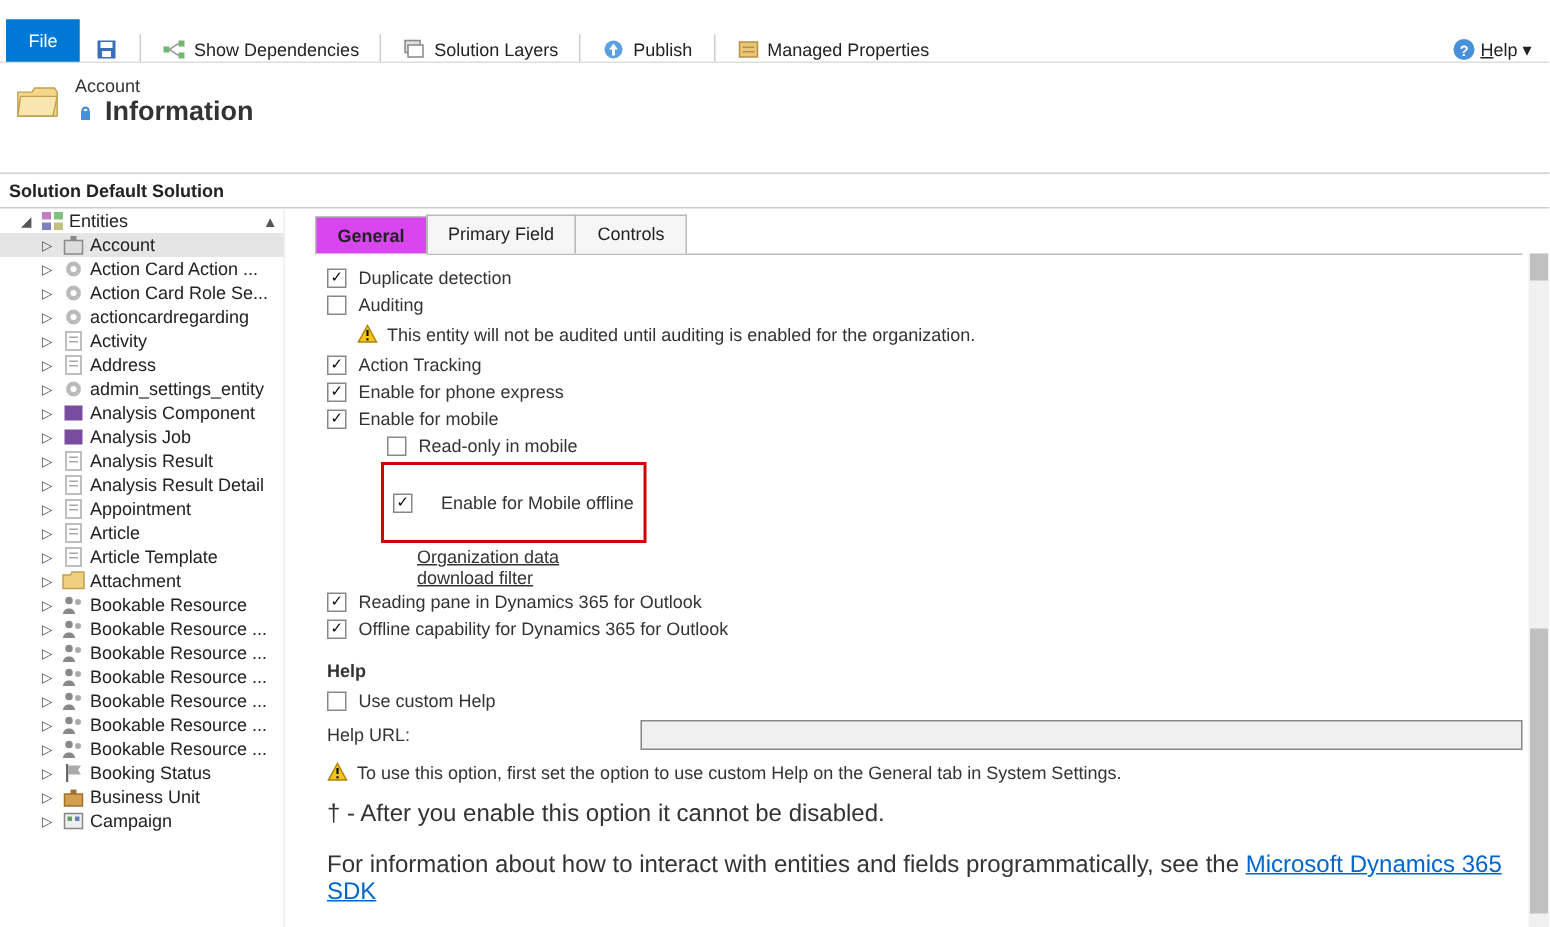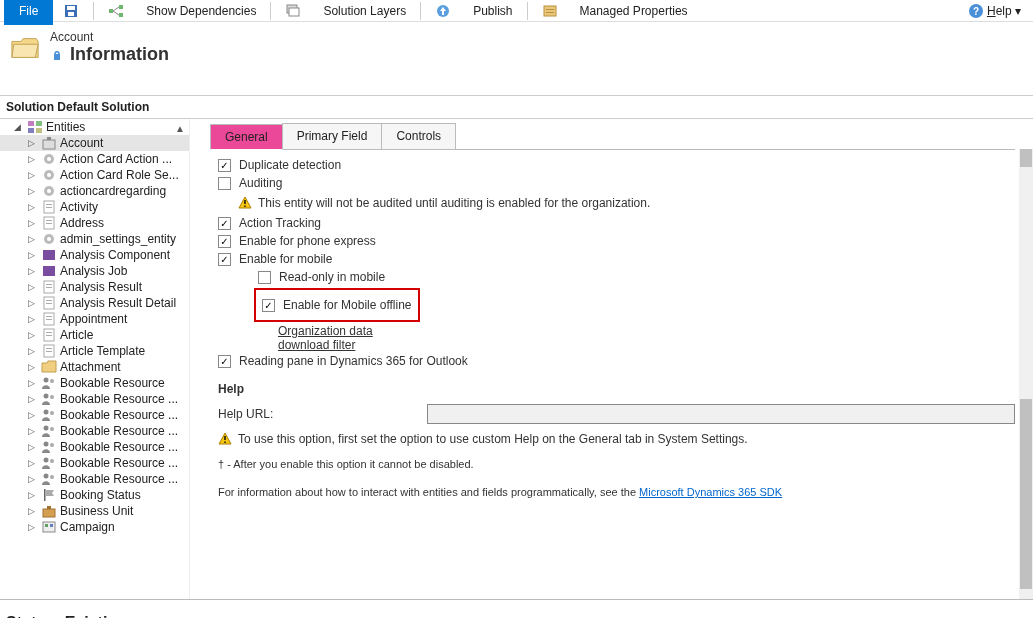--- a/index.html
+++ b/index.html
@@ -1,19 +1,19 @@
 <!DOCTYPE html>
 <html><head>
 <meta charset="utf-8">
 <style>
   * { box-sizing: border-box; margin: 0; padding: 0; }
   body { font-family: "Segoe UI", Arial, sans-serif; font-size: 12px; color: #222; background: #fff; width: 1033px; height: 618px; overflow: hidden; }
-  .toolbar { display: flex; align-items: center; height: 22px; border-bottom: 1px solid #ddd; padding: 0 4px; }
+  .toolbar { display: flex; align-items: flex-end; height: 42px; border-bottom: 1px solid #ddd; padding: 0 4px; }
   .file-btn { background: #0078d4; color: #fff; padding: 6px 14px; font-size: 12px; border: 1px solid #0078d4; }
-  .tool-item { display: flex; align-items: center; padding: 0 10px; gap: 22px; cursor: pointer; }
+  .tool-item { display: flex; align-items: center; padding: 0 10px; gap: 5px; cursor: pointer; }
   .tool-sep { width: 1px; height: 18px; background: #ccc; margin: 0 4px; }
   .tool-icon { width: 16px; height: 16px; display: inline-flex; align-items: center; justify-content: center; }
   .help { margin-left: auto; display: flex; align-items: center; gap: 3px; padding-right: 8px; }
   .help-underline { text-decoration: underline; }
   .header { display: flex; align-items: center; padding: 8px 10px; gap: 10px; }
   .folder-icon { width: 30px; height: 26px; }
   .header-text { display: flex; flex-direction: column; }
   .header-entity { font-size: 12px; color: #333; }
   .header-title-row { display: flex; align-items: center; gap: 6px; }
   .header-title { font-size: 18px; font-weight: 600; color: #333; }
@@ -25,35 +25,35 @@
   .tree-row { display: flex; align-items: center; padding: 1px 2px; gap: 3px; white-space: nowrap; overflow: hidden; cursor: pointer; font-size: 12px; }
   .tree-row.selected { background: #e5e5e5; }
   .tree-row.root { padding-left: 14px; }
   .tree-row.child { padding-left: 28px; }
   .tree-exp { width: 10px; font-size: 9px; color: #555; }
   .tree-icon { width: 16px; height: 14px; display: inline-flex; align-items: center; justify-content: center; }
   .scroll-arrow { position: absolute; right: 4px; top: 4px; color: #555; font-size: 10px; }
   .content { flex: 1; padding: 4px 18px 4px 20px; position: relative; overflow: hidden; }
   .tabs { display: flex; border-bottom: 1px solid #bbb; }
   .tab { padding: 5px 14px; border: 1px solid #bbb; border-bottom: none; background: #f6f6f6; margin-right: -1px; cursor: pointer; font-size: 12px; }
-  .tab.active { background: #ec4899; border-bottom: 1px solid #fff; position: relative; top: 1px; }
+  .tab.active { background: #d946ef; border-bottom: 1px solid #fff; position: relative; top: 1px; font-weight: bold; }
   .form-area { padding: 6px 0 0 8px; font-size: 12px; color: #333; }
   .chk-row { display: flex; align-items: center; gap: 8px; padding: 2px 0; }
   .chk { width: 13px; height: 13px; border: 1px solid #888; display: inline-flex; align-items: center; justify-content: center; font-size: 10px; background: #fff; }
   .chk.checked::after { content: "\2713"; color: #000; }
   .chk-indent { margin-left: 20px; }
   .chk-indent2 { margin-left: 40px; }
   .sub-indent { margin-left: 60px; text-decoration: underline; }
-  .highlight-box { border: 2px solid #d40000; padding: 8px 6px; display: inline-flex; align-items: center; gap: 8px; margin-left: 36px; }
+  .highlight-box { border: 2px solid #d40000; padding: 18px 6px; display: inline-flex; align-items: center; gap: 19px; margin-left: 36px; }
   .section-head { font-weight: bold; padding: 12px 0 4px 0; }
   .warn-row { display: flex; align-items: center; gap: 6px; padding: 4px 0; }
   .warn-icon { width: 14px; height: 14px; }
   .help-url-row { display: flex; align-items: center; gap: 12px; padding: 4px 0; }
   .help-url-input { flex: 1; max-width: 590px; height: 20px; border: 1px solid #888; background: #f0f0f0; }
-  .info-text { padding: 8px 0; font-size: 11px; color: #333; }
+  .info-text { padding: 8px 0; font-size: 16px; color: #333; }
   .link { color: #0066cc; text-decoration: underline; cursor: pointer; }
   .vscroll { position: absolute; right: 0; top: 30px; bottom: 0; width: 14px; background: #f0f0f0; }
   .vscroll-thumb { position: absolute; right: 1px; top: 0; width: 12px; height: 18px; background: #c0c0c0; }
   .vscroll-thumb.bottom { top: 250px; height: 190px; }
   .status-bar { border-top: 1px solid #bbb; padding: 14px 6px; font-weight: bold; font-size: 16px; }
   svg { display: block; }
 </style>
 </head>
 <body>
 
@@ -476,22 +476,30 @@
           <span class="chk checked"></span>
           <span>Enable for Mobile offline</span>
         </span>
       </div>
       <div class="sub-indent">Organization data</div>
       <div class="sub-indent">download filter</div>
       <div class="chk-row">
         <span class="chk checked"></span>
         <span>Reading pane in Dynamics 365 for Outlook</span>
       </div>
+      <div class="chk-row">
+        <span class="chk checked"></span>
+        <span>Offline capability for Dynamics 365 for Outlook</span>
+      </div>
 
       <div class="section-head">Help</div>
+      <div class="chk-row">
+        <span class="chk"></span>
+        <span>Use custom Help</span>
+      </div>
       <div class="help-url-row">
         <span>Help URL:</span>
         <span style="width:130px;"></span>
         <input class="help-url-input" disabled="" style="">
       </div>
       <div class="warn-row">
         <span class="warn-icon">
           <svg viewBox="0 0 14 14" width="14" height="14">
               <path d="M7 1 L13 12 L1 12 Z" fill="#f5c518" stroke="#b08000"></path>
               <rect x="6.3" y="4" width="1.4" height="4" fill="#000"></rect>

